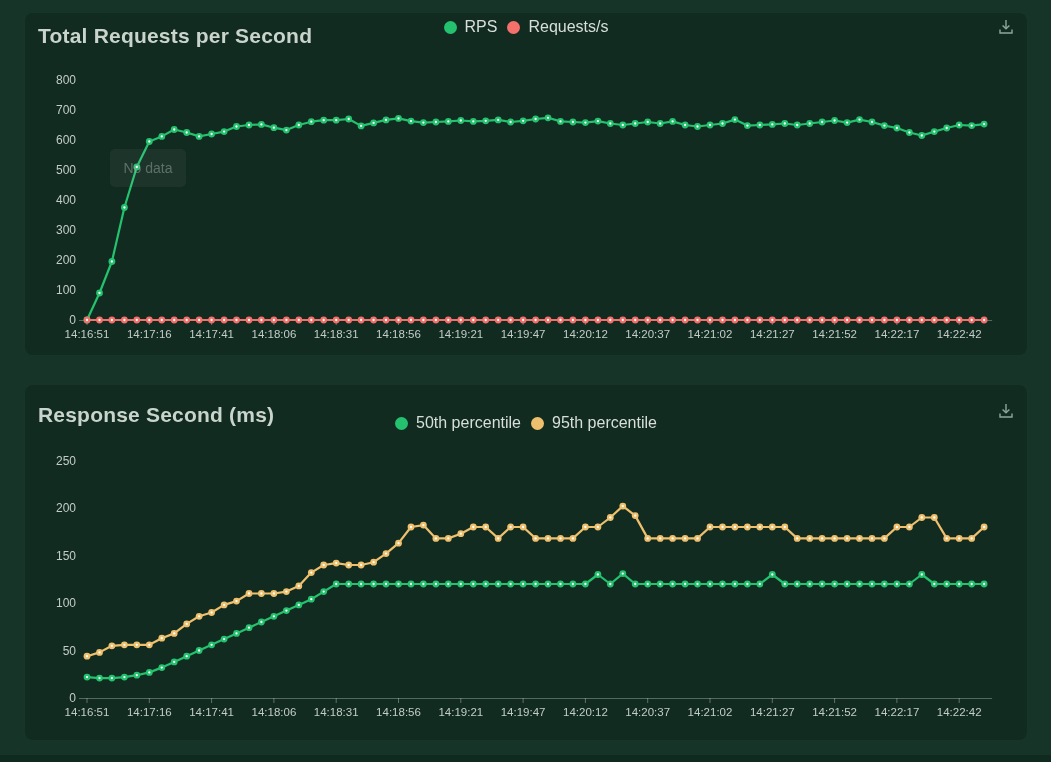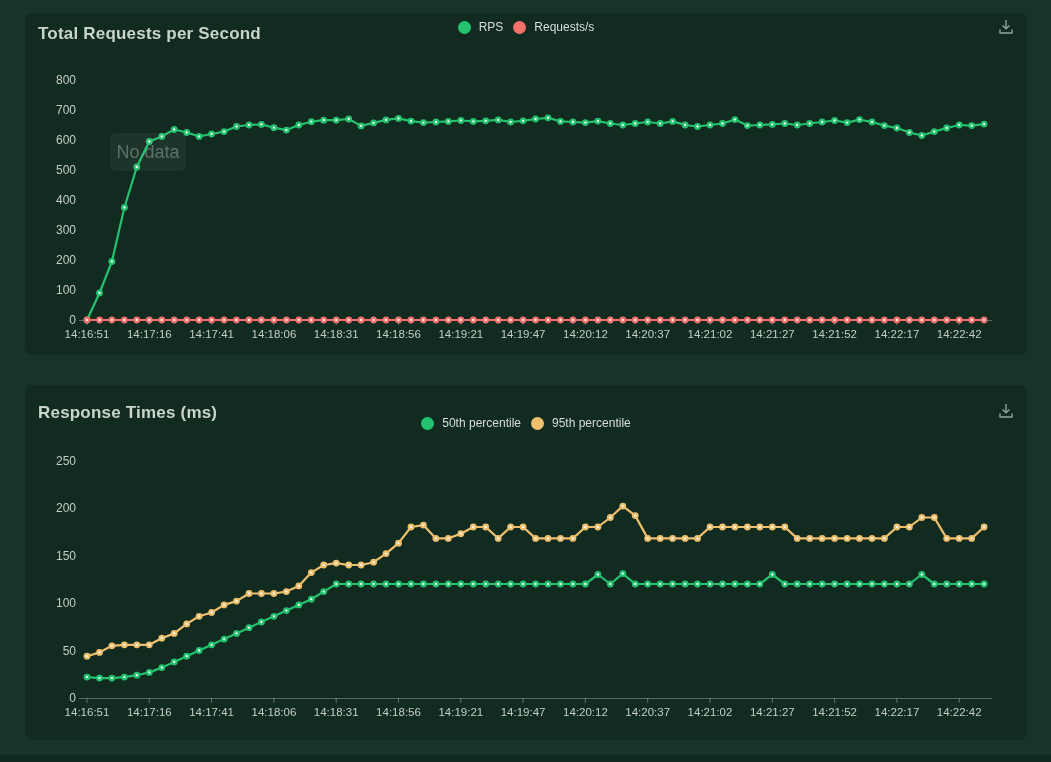--- a/index.html
+++ b/index.html
@@ -9,47 +9,47 @@
     font-family:"Liberation Sans", sans-serif;
   }
   .panel{
     position:absolute;left:25px;width:1002px;
     background:#122b21;border-radius:8px;
   }
   #panel-0{top:13px;height:342px;}
   #panel-1{top:385px;height:355px;}
   .chart-title{
     position:absolute;left:13px;margin:0;
-    font-size:17px;font-weight:700;color:#c9d4cc;letter-spacing:.2px;
+    font-size:21px;font-weight:700;color:#c9d4cc;letter-spacing:.2px;
   }
   #panel-0 .chart-title{top:11px;}
   #panel-1 .chart-title{top:18px;}
   .legend{
     position:absolute;left:0;right:0;height:28px;
     display:flex;justify-content:center;align-items:center;gap:10px;
   }
   #panel-0 .legend{top:0px;}
   #panel-1 .legend{top:24px;}
   .legend-item{display:flex;align-items:center;gap:8px;cursor:pointer;}
   .legend-dot{width:13px;height:13px;border-radius:50%;flex:0 0 auto;}
-  .legend-label{font-size:12px;color:#d8dfda;line-height:1;}
+  .legend-label{font-size:16px;color:#d8dfda;line-height:1;}
   .dl-btn{
     position:absolute;right:9px;width:24px;height:24px;
     background:transparent;border:none;padding:2px;cursor:pointer;
   }
   #panel-0 .dl-btn{top:2px;}
   #panel-1 .dl-btn{top:14px;}
   .dl-btn svg{display:block;}
   .chart-holder{position:absolute;inset:0;}
   .chart-holder svg{position:absolute;left:0;top:0;}
   .nodata{
-    position:absolute;left:85px;top:120px;width:76px;height:38px;
+    position:absolute;left:85px;top:136px;width:76px;height:38px;
     background:rgba(255,255,255,0.045);border-radius:5px;
     display:flex;align-items:center;justify-content:center;
-    font-size:18px;color:rgba(172,187,178,0.45);pointer-events:none;
+    font-size:14px;color:rgba(172,187,178,0.45);pointer-events:none;
   }
   .bottom-strip{
     position:absolute;left:0;right:0;top:755px;height:7px;
     background:#112a20;
   }
 </style>
 </head>
 <body>
 
 <section class="panel" id="panel-0">
@@ -759,21 +759,21 @@
   <div class="legend" id="legend-1">
       <span class="legend-item">
         <span class="legend-dot" style="background: rgb(36, 194, 110);"></span>
         <span class="legend-label">50th percentile</span>
       </span>
       <span class="legend-item">
         <span class="legend-dot" style="background: rgb(238, 192, 109);"></span>
         <span class="legend-label">95th percentile</span>
       </span>
     </div>
-  <h2 class="chart-title">Response Times (ms)</h2>
+  <h2 class="chart-title">Response Second (ms)</h2>
   <button class="dl-btn" title="">
     <svg width="20" height="20" viewBox="0 0 20 20" fill="none" stroke="#8ea69b" stroke-width="1.4">
       <path d="M10 3 V11.5"></path>
       <path d="M6.6 8.4 L10 11.8 L13.4 8.4"></path>
       <path d="M4 12.5 V16 H16 V12.5"></path>
     </svg>
   </button>
 </section>
 
 <div class="bottom-strip"></div>

